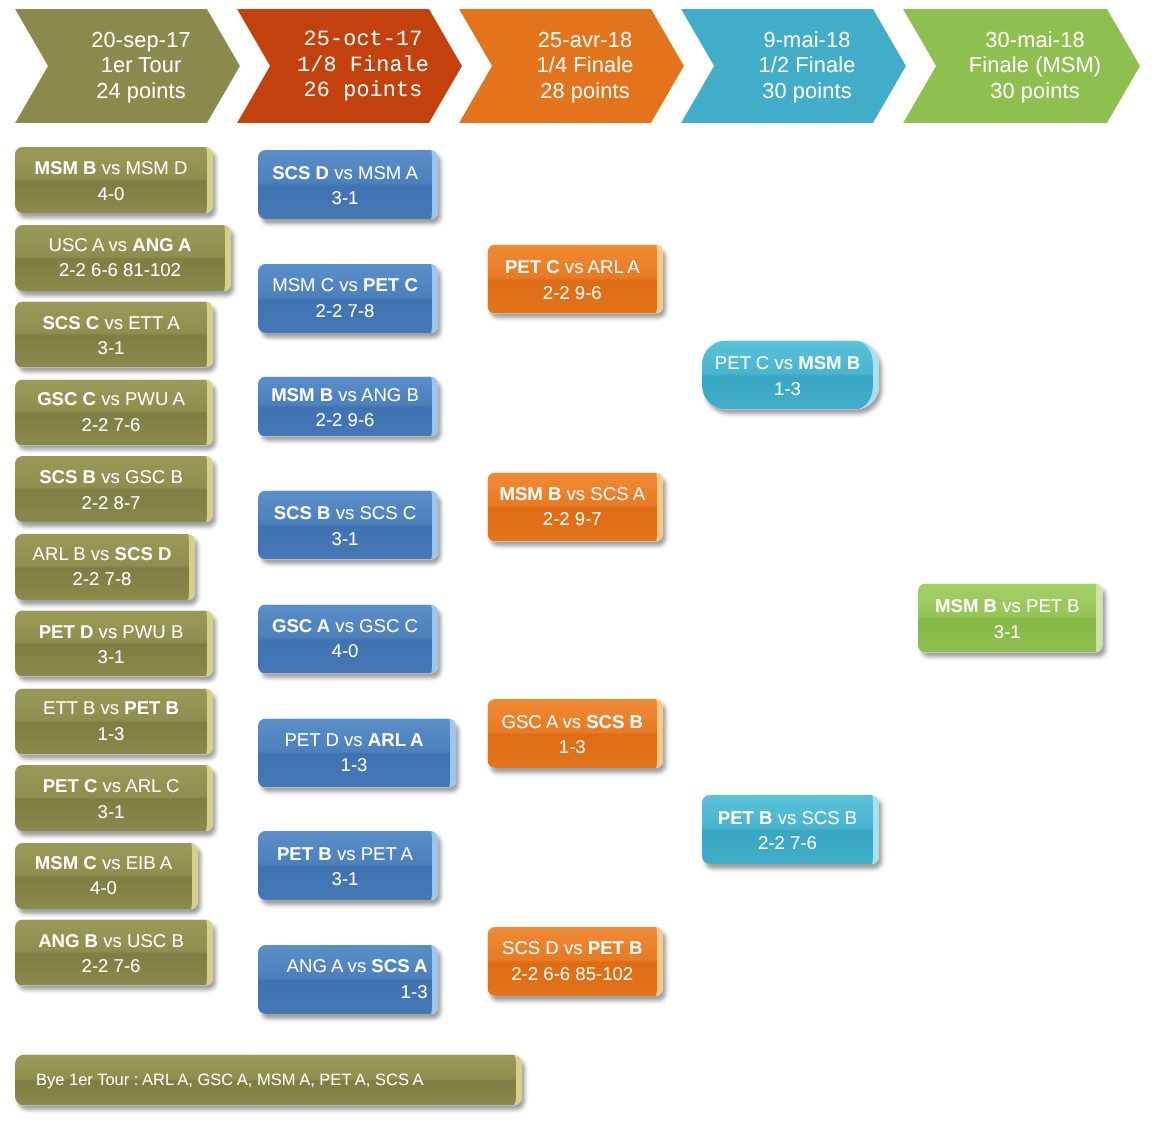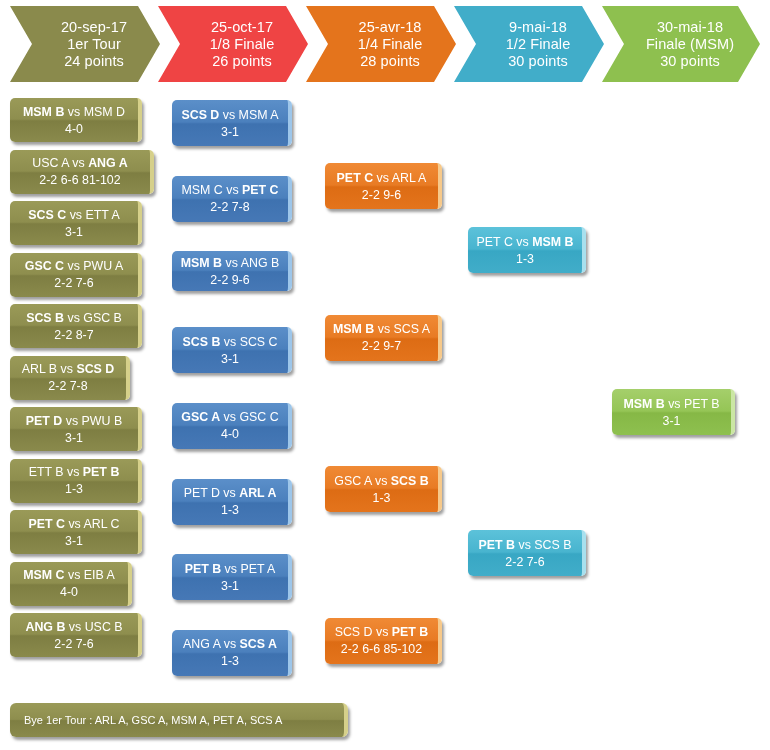--- a/index.html
+++ b/index.html
@@ -99,21 +99,21 @@
 <body>
 
 <div id="stage">
 
   <div id="chevrons">
       <div class="chevron t-olive" style="left: 10px; width: 150px; background: rgb(138, 138, 76); border-right: none;">
         <span class="c-line">20-sep-17</span>
         <span class="c-line">1er Tour</span>
         <span class="c-line">24 points</span>
       </div>
-      <div class="chevron t-blue" style="left: 158px; width: 150px; background: #ef4444; border-right: none;">
+      <div class="chevron t-blue" style="left: 158px; width: 150px; background: #c2410c; border-right: none; font-family: Liberation Mono, monospace;">
         <span class="c-line">25-oct-17</span>
         <span class="c-line">1/8 Finale</span>
         <span class="c-line">26 points</span>
       </div>
       <div class="chevron t-orange" style="left: 306px; width: 150px; background: rgb(228, 116, 28); border-right: none;">
         <span class="c-line">25-avr-18</span>
         <span class="c-line">1/4 Finale</span>
         <span class="c-line">28 points</span>
       </div>
       <div class="chevron t-cyan" style="left: 454px; width: 150px; background: rgb(65, 173, 201); border-right: none;">
@@ -188,29 +188,29 @@
         <span class="score">2-2 9-6</span>
       </div>
       <div class="match t-blue" style="left: 172px; top: 327.1px; width: 120px; height: 46px;">
         <span class="teams"><span class="w">SCS B</span> <span>vs</span> <span>SCS C</span></span>
         <span class="score">3-1</span>
       </div>
       <div class="match t-blue" style="left: 172px; top: 402.8px; width: 120px; height: 46px;">
         <span class="teams"><span class="w">GSC A</span> <span>vs</span> <span>GSC C</span></span>
         <span class="score">4-0</span>
       </div>
-      <div class="match t-blue" style="left: 172px; top: 478.5px; width: 120px; height: 46px;">
+      <div class="match t-blue" style="left: 172px; top: 478.5px; width: 132px; height: 46px;">
         <span class="teams"><span>PET D</span> <span>vs</span> <span class="w">ARL A</span></span>
         <span class="score">1-3</span>
       </div>
       <div class="match t-blue" style="left: 172px; top: 554.2px; width: 120px; height: 46px;">
         <span class="teams"><span class="w">PET B</span> <span>vs</span> <span>PET A</span></span>
         <span class="score">3-1</span>
       </div>
-      <div class="match t-blue" style="left: 172px; top: 629.9px; width: 120px; height: 46px;">
+      <div class="match t-blue" style="left: 172px; top: 629.9px; width: 120px; height: 46px; align-items: flex-end;">
         <span class="teams"><span>ANG A</span> <span>vs</span> <span class="w">SCS A</span></span>
         <span class="score">1-3</span>
       </div>
     </div>
   <div id="col-r3">
       <div class="match t-orange" style="left: 325px; top: 163px; width: 117px; height: 46px;">
         <span class="teams"><span class="w">PET C</span> <span>vs</span> <span>ARL A</span></span>
         <span class="score">2-2 9-6</span>
       </div>
       <div class="match t-orange" style="left: 325px; top: 314.5px; width: 117px; height: 46px;">
@@ -220,21 +220,21 @@
       <div class="match t-orange" style="left: 325px; top: 466px; width: 117px; height: 46px;">
         <span class="teams"><span>GSC A</span> <span>vs</span> <span class="w">SCS B</span></span>
         <span class="score">1-3</span>
       </div>
       <div class="match t-orange" style="left: 325px; top: 617.5px; width: 117px; height: 46px;">
         <span class="teams"><span>SCS D</span> <span>vs</span> <span class="w">PET B</span></span>
         <span class="score">2-2 6-6 85-102</span>
       </div>
     </div>
   <div id="col-r4">
-      <div class="match t-cyan" style="left: 468px; top: 227px; width: 118px; height: 46px;">
+      <div class="match t-cyan" style="left: 468px; top: 227px; width: 118px; height: 46px; border-radius: 16px;">
         <span class="teams"><span>PET C</span> <span>vs</span> <span class="w">MSM B</span></span>
         <span class="score">1-3</span>
       </div>
       <div class="match t-cyan" style="left: 468px; top: 530px; width: 118px; height: 46px;">
         <span class="teams"><span class="w">PET B</span> <span>vs</span> <span>SCS B</span></span>
         <span class="score">2-2 7-6</span>
       </div>
     </div>
   <div id="col-r5">
       <div class="match t-green" style="left: 612px; top: 389px; width: 123px; height: 46px;">

